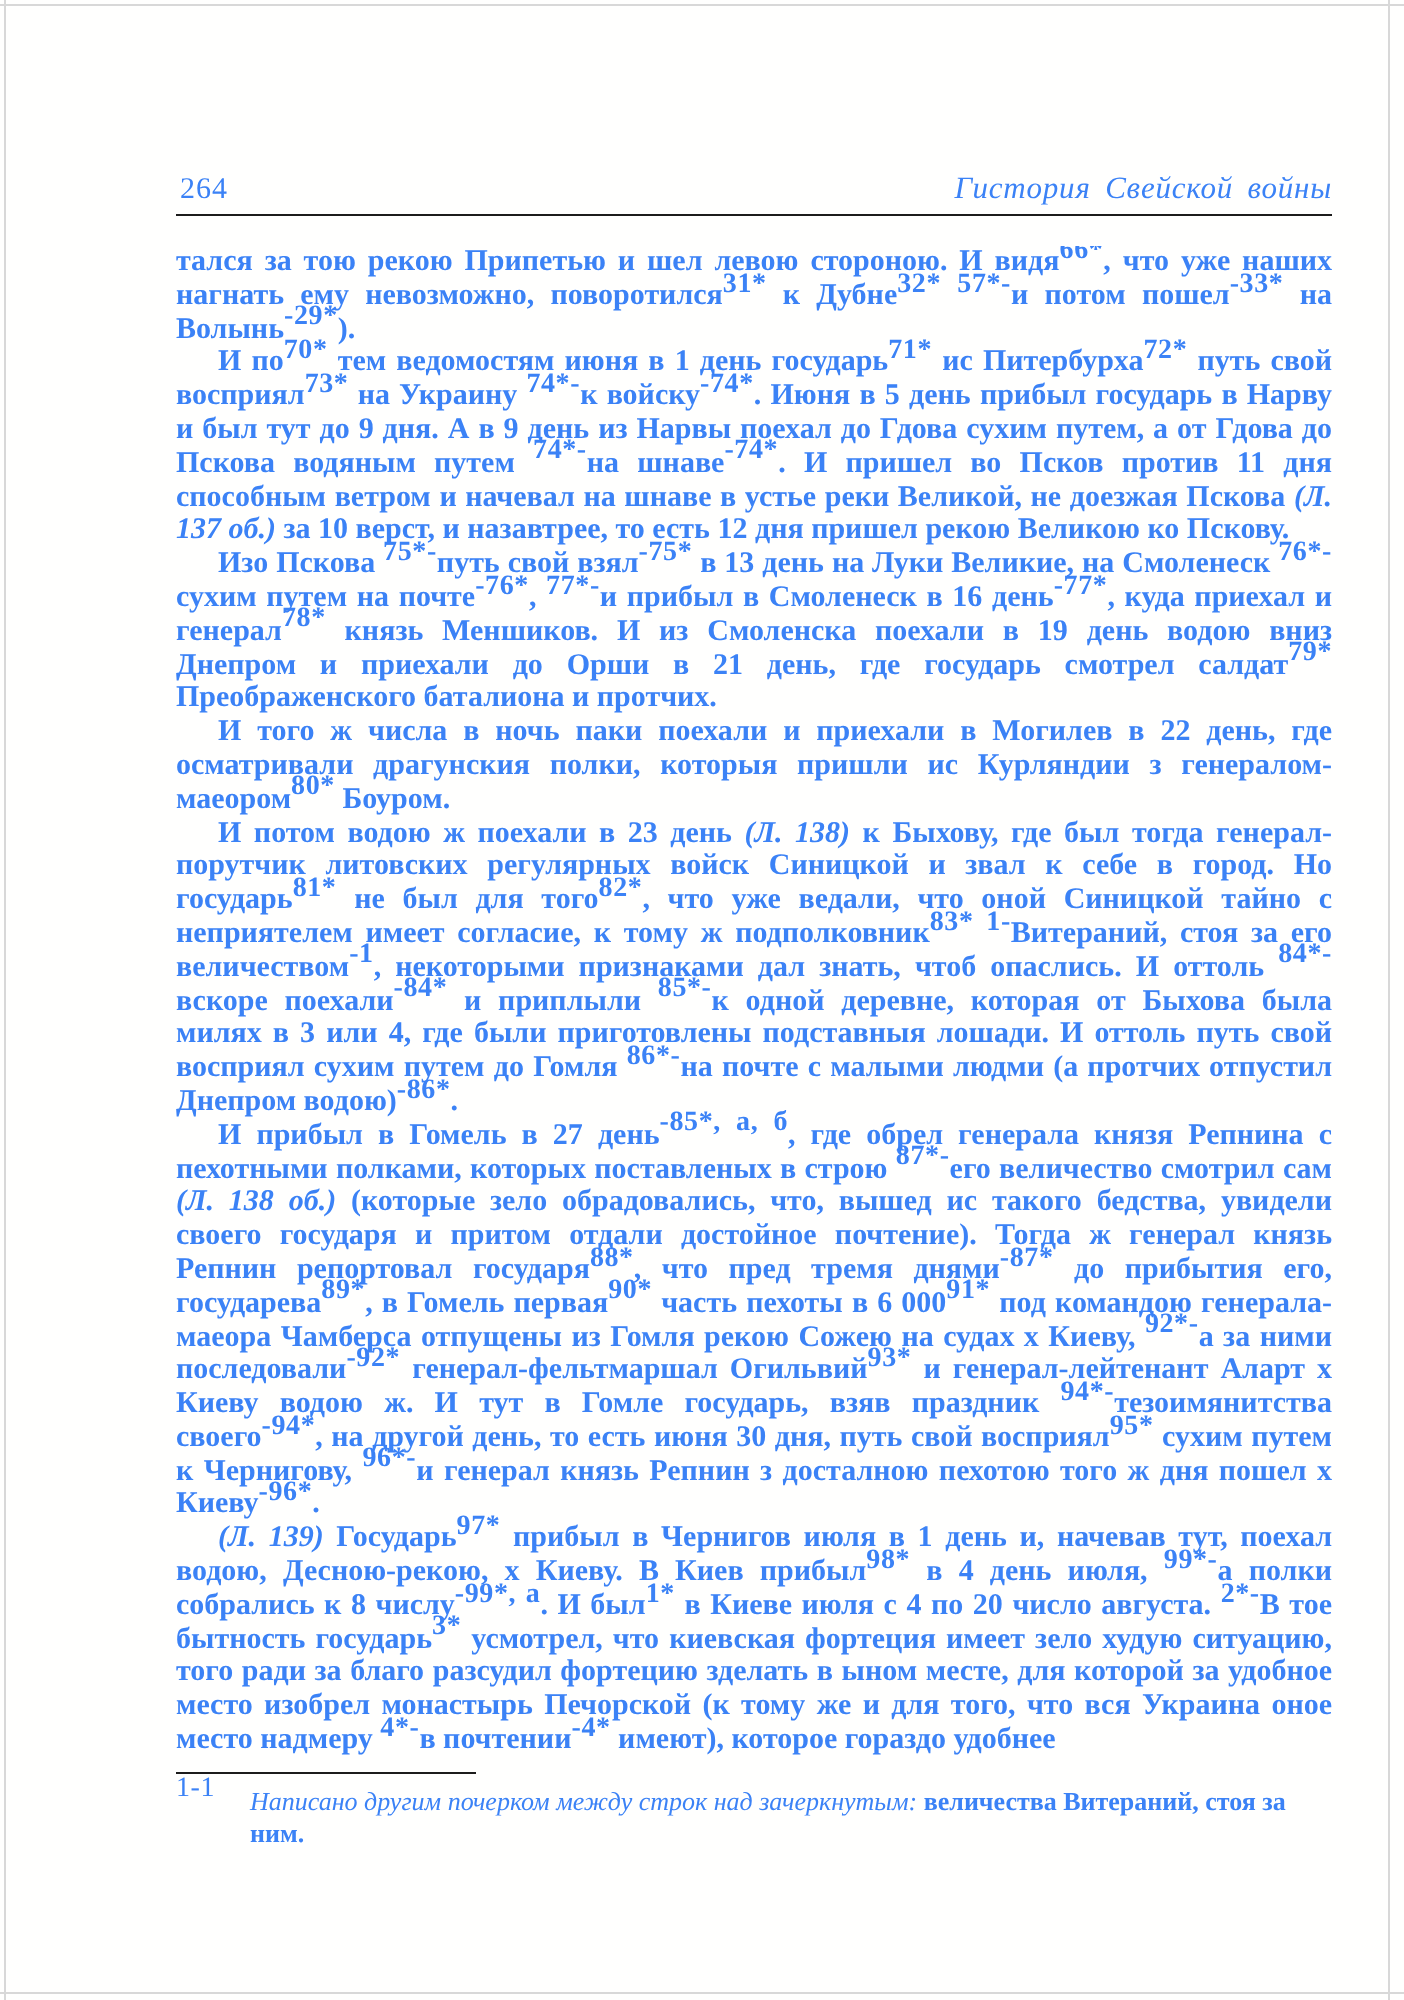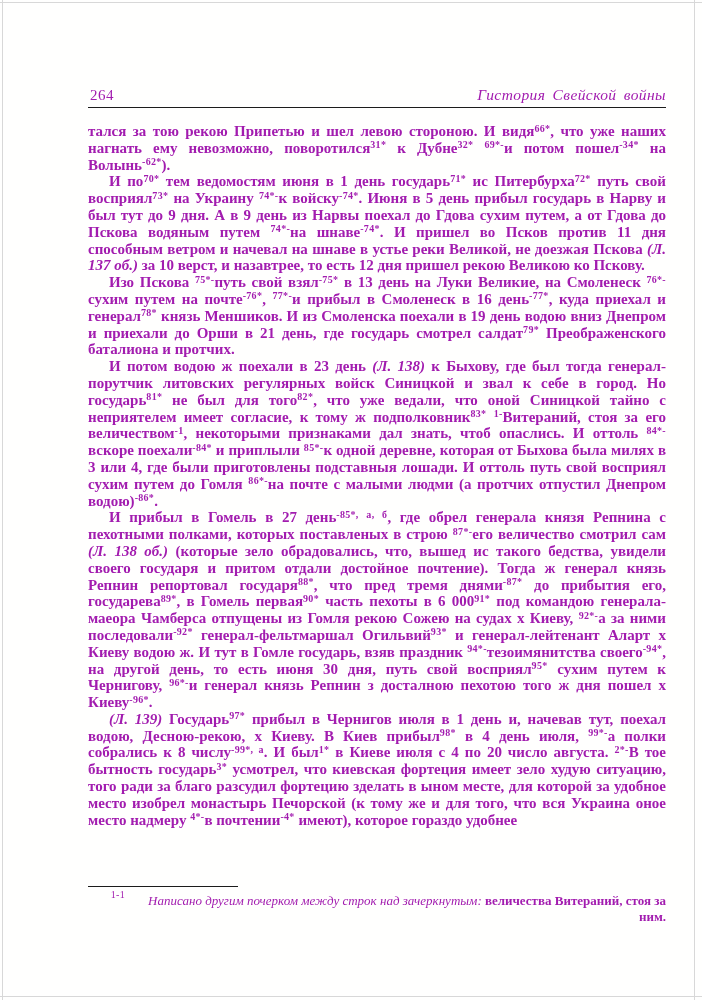--- a/index.html
+++ b/index.html
@@ -1,21 +1,21 @@
 <!DOCTYPE html>
 <html lang="ru"><head>
 <meta charset="utf-8">
 <style>
   html, body { margin: 0; padding: 0; background: #ffffff; }
   .page {
     position: relative;
     width: 702px;
     height: 1000px;
     background: #fffffe;
-    color: #a21caf;
+    color: #3b82f6;
     font-family: "Liberation Serif", "DejaVu Serif", serif;
     overflow: hidden;
   }
   
   .edge { position: absolute; background: #d8d8d8; }
   .edge.top    { left: 0; right: 0; top: 2px; height: 1px; }
   .edge.bottom { left: 0; right: 0; top: 996px; height: 1px; }
   .edge.left   { top: 0; bottom: 0; left: 2px; width: 1px; }
   .edge.right  { top: 0; bottom: 0; left: 694px; width: 1px; }
 
@@ -36,26 +36,26 @@
 
   .body-text {
     position: absolute; top: 123px; left: 88px; width: 578px;
     font-size: 15px; line-height: 16.8px;
     font-weight: bold; text-align: justify;
     max-height: 760px; overflow: hidden;
   }
   .para { margin: 0; text-indent: 21px; }
   .para.no-indent { text-indent: 0; }
   .body-text sup, .fn-marker {
-    font-size: 10px; line-height: 0;
+    font-size: 14px; line-height: 0;
     position: relative; top: -0.45em; vertical-align: baseline;
     letter-spacing: 0.3px; white-space: nowrap;
   }
 
-  .footnote { position: absolute; left: 88px; top: 886px; width: 578px; text-align: right; }
+  .footnote { position: absolute; left: 88px; top: 886px; width: 578px; }
   .footnote-rule {
     border: 0; border-top: 1.3px solid #1c1c1c;
     width: 150px; margin: 0 0 6px 0;
   }
   .footnote-body { display: flex; font-size: 13px; line-height: 16px; }
   .fn-marker { width: 37px; flex: none; top: 2px; font-weight: normal; }
   .fn-text { flex: 1; font-weight: normal; }
   .fn-text i { font-style: italic; }
   .fn-text b { font-weight: bold; font-style: normal; }
 </style>
@@ -68,23 +68,24 @@
   <div class="edge left"></div>
   <div class="edge right"></div>
 
   <div class="header">
     <span class="page-number">264</span>
     <span class="running-title">Гистория Свейской войны</span>
   </div>
   <hr class="header-rule">
 
   <div class="body-text">
-      <p class="para no-indent">тался за тою рекою Припетью и шел левою стороною. И видя<sup>66*</sup>, что уже наших нагнать ему невозможно, поворотился<sup>31*</sup> к Дубне<sup>32*</sup> <sup>69*-</sup>и потом пошел<sup>-34*</sup> на Волынь<sup>-62*</sup>).</p>
+      <p class="para no-indent">тался за тою рекою Припетью и шел левою стороною. И видя<sup>66*</sup>, что уже наших нагнать ему невозможно, поворотился<sup>31*</sup> к Дубне<sup>32*</sup> <sup>57*-</sup>и потом пошел<sup>-33*</sup> на Волынь<sup>-29*</sup>).</p>
       <p class="para">И по<sup>70*</sup> тем ведомостям июня в 1 день государь<sup>71*</sup> ис Питербурха<sup>72*</sup> путь свой восприял<sup>73*</sup> на Украину <sup>74*-</sup>к войску<sup>-74*</sup>. Июня в 5 день прибыл государь в Нарву и был тут до 9 дня. А в 9 день из Нарвы поехал до Гдова сухим путем, а от Гдова до Пскова водяным путем <sup>74*-</sup>на шнаве<sup>-74*</sup>. И пришел во Псков против 11 дня способным ветром и начевал на шнаве в устье реки Великой, не доезжая Пскова <i>(Л. 137 об.)</i> за 10 верст, и назавтрее, то есть 12 дня пришел рекою Великою ко Пскову.</p>
       <p class="para">Изо Пскова <sup>75*-</sup>путь свой взял<sup>-75*</sup> в 13 день на Луки Великие, на Смоленеск <sup>76*-</sup>сухим путем на почте<sup>-76*</sup>, <sup>77*-</sup>и прибыл в Смоленеск в 16 день<sup>-77*</sup>, куда приехал и генерал<sup>78*</sup> князь Меншиков. И из Смоленска поехали в 19 день водою вниз Днепром и приехали до Орши в 21 день, где государь смотрел салдат<sup>79*</sup> Преображенского баталиона и протчих.</p>
+      <p class="para">И того ж числа в ночь паки поехали и приехали в Могилев в 22 день, где осматривали драгунския полки, которыя пришли ис Курляндии з генералом-маеором<sup>80*</sup> Боуром.</p>
       <p class="para">И потом водою ж поехали в 23 день <i>(Л. 138)</i> к Быхову, где был тогда генерал-порутчик литовских регулярных войск Синицкой и звал к себе в город. Но государь<sup>81*</sup> не был для того<sup>82*</sup>, что уже ведали, что оной Синицкой тайно с неприятелем имеет согласие, к тому ж подполковник<sup>83*</sup> <sup>1-</sup>Витераний, стоя за его величеством<sup>-1</sup>, некоторыми признаками дал знать, чтоб опаслись. И оттоль <sup>84*-</sup>вскоре поехали<sup>-84*</sup> и приплыли <sup>85*-</sup>к одной деревне, которая от Быхова была милях в 3 или 4, где были приготовлены подставныя лошади. И оттоль путь свой восприял сухим путем до Гомля <sup>86*-</sup>на почте с малыми людми (а протчих отпустил Днепром водою)<sup>-86*</sup>.</p>
       <p class="para">И прибыл в Гомель в 27 день<sup>-85*, а, б</sup>, где обрел генерала князя Репнина с пехотными полками, которых поставленых в строю <sup>87*-</sup>его величество смотрил сам <i>(Л. 138 об.)</i> (которые зело обрадовались, что, вышед ис такого бедства, увидели своего государя и притом отдали достойное почтение). Тогда ж генерал князь Репнин репортовал государя<sup>88*</sup>, что пред тремя днями<sup>-87*</sup> до прибытия его, государева<sup>89*</sup>, в Гомель первая<sup>90*</sup> часть пехоты в 6 000<sup>91*</sup> под командою генерала-маеора Чамберса отпущены из Гомля рекою Сожею на судах х Киеву, <sup>92*-</sup>а за ними последовали<sup>-92*</sup> генерал-фельтмаршал Огильвий<sup>93*</sup> и генерал-лейтенант Аларт х Киеву водою ж. И тут в Гомле государь, взяв праздник <sup>94*-</sup>тезоимянитства своего<sup>-94*</sup>, на другой день, то есть июня 30 дня, путь свой восприял<sup>95*</sup> сухим путем к Чернигову, <sup>96*-</sup>и генерал князь Репнин з досталною пехотою того ж дня пошел х Киеву<sup>-96*</sup>.</p>
       <p class="para"><i>(Л. 139)</i> Государь<sup>97*</sup> прибыл в Чернигов июля в 1 день и, начевав тут, поехал водою, Десною-рекою, х Киеву. В Киев прибыл<sup>98*</sup> в 4 день июля, <sup>99*-</sup>а полки собрались к 8 числу<sup>-99*, а</sup>. И был<sup>1*</sup> в Киеве июля с 4 по 20 число августа. <sup>2*-</sup>В тое бытность государь<sup>3*</sup> усмотрел, что киевская фортеция имеет зело худую ситуацию, того ради за благо разсудил фортецию зделать в ыном месте, для которой за удобное место изобрел монастырь Печорской (к тому же и для того, что вся Украина оное место надмеру <sup>4*-</sup>в почтении<sup>-4*</sup> имеют), которое гораздо удобнее</p>
     </div>
 
   <div class="footnote">
     <hr class="footnote-rule">
     <div class="footnote-body">
       <span class="fn-marker">1-1</span>
       <span class="fn-text"><i>Написано другим почерком между строк над зачеркнутым:</i> <b>величества Витераний, стоя за ним.</b></span>

